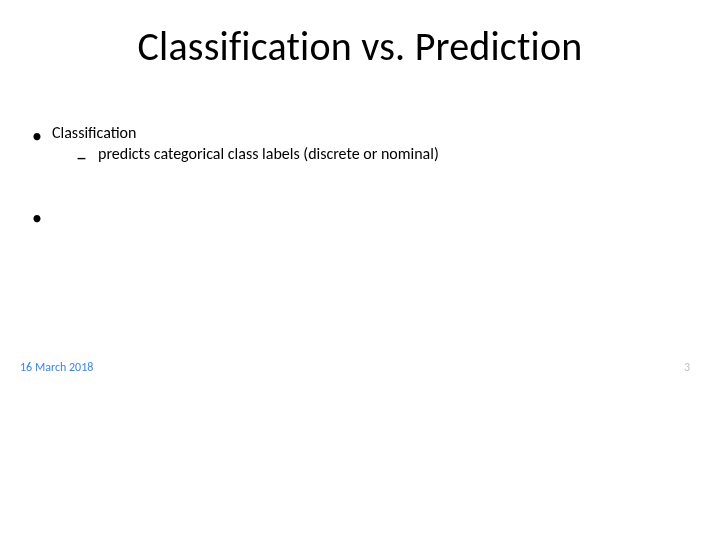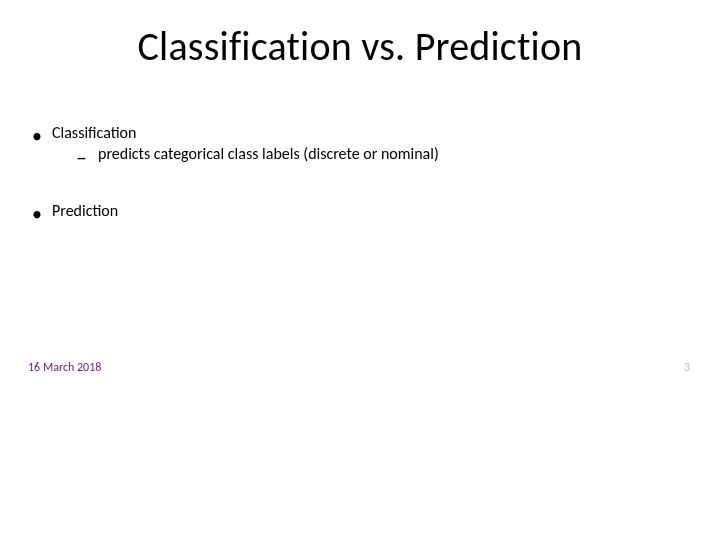--- a/index.html
+++ b/index.html
@@ -70,24 +70,24 @@
     left: 24px;
     top: 0;
     font-size: 22px;
     line-height: 1.18;
   }
   .gap {
     height: 34px;
   }
   .footer-date {
     position: absolute;
-    left: 28px;
+    left: 20px;
     bottom: 18px;
     font-size: 12px;
-    color: #701a75;
+    color: #3b82f6;
   }
   .footer-page {
     position: absolute;
     right: 30px;
     bottom: 18px;
     font-size: 12px;
     color: #bfbfbf;
   }
 </style>
 </head>
@@ -104,21 +104,20 @@
         <ul class="lvl2">
           <li>predicts categorical class labels (discrete or nominal)</li>
         </ul>
       </li>
     </ul>
 
     <div class="gap"></div>
 
     <ul class="lvl1">
       <li>
-        <span>Prediction</span>
       </li>
     </ul>
   </div>
 
   <div class="footer-date">16 March 2018</div>
   <div class="footer-page">3</div>
 
 </div>
 
 </body></html>

